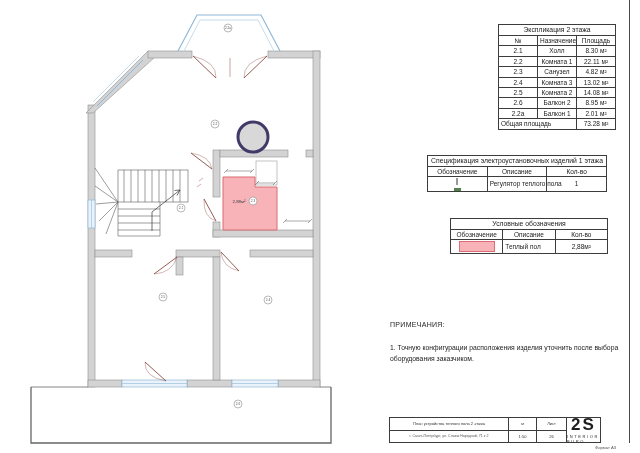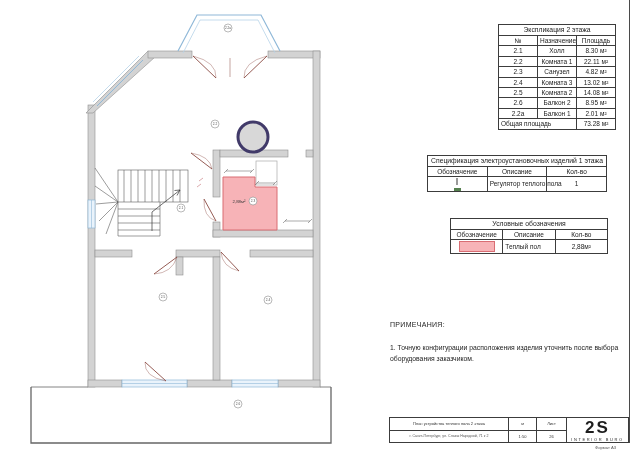--- a/index.html
+++ b/index.html
@@ -269,21 +269,21 @@
       <td class="c-left">Теплый пол</td>
       <td>2,88м²</td>
     </tr>
   </tbody>
     </table>
 </div>
 
 <div class="abs notes-title" style="left:390px;top:321px">ПРИМЕЧАНИЯ:</div>
 <div class="abs notes-body" style="left:390px;top:343px">1. Точную конфигурации расположения изделия уточнить после выбора оборудования заказчиком.</div>
 
-<div class="abs tblock" style="left:389px;top:417px;width:240px">
+<div class="abs tblock" style="left:389px;top:417px;width:212px">
   <div class="tb-col" style="width:119px">
     <div class="tb-cell tb-small">План устройства теплого пола 2 этажа</div>
     <div class="tb-cell tb-tiny">г. Санкт-Петербург, ул. Славы Народной, 71 к 2</div>
   </div>
   <div class="tb-col" style="width:28px">
     <div class="tb-cell tb-small">м</div>
     <div class="tb-cell tb-small">1:50</div>
   </div>
   <div class="tb-col" style="width:30px">
     <div class="tb-cell tb-small">Лист</div>

